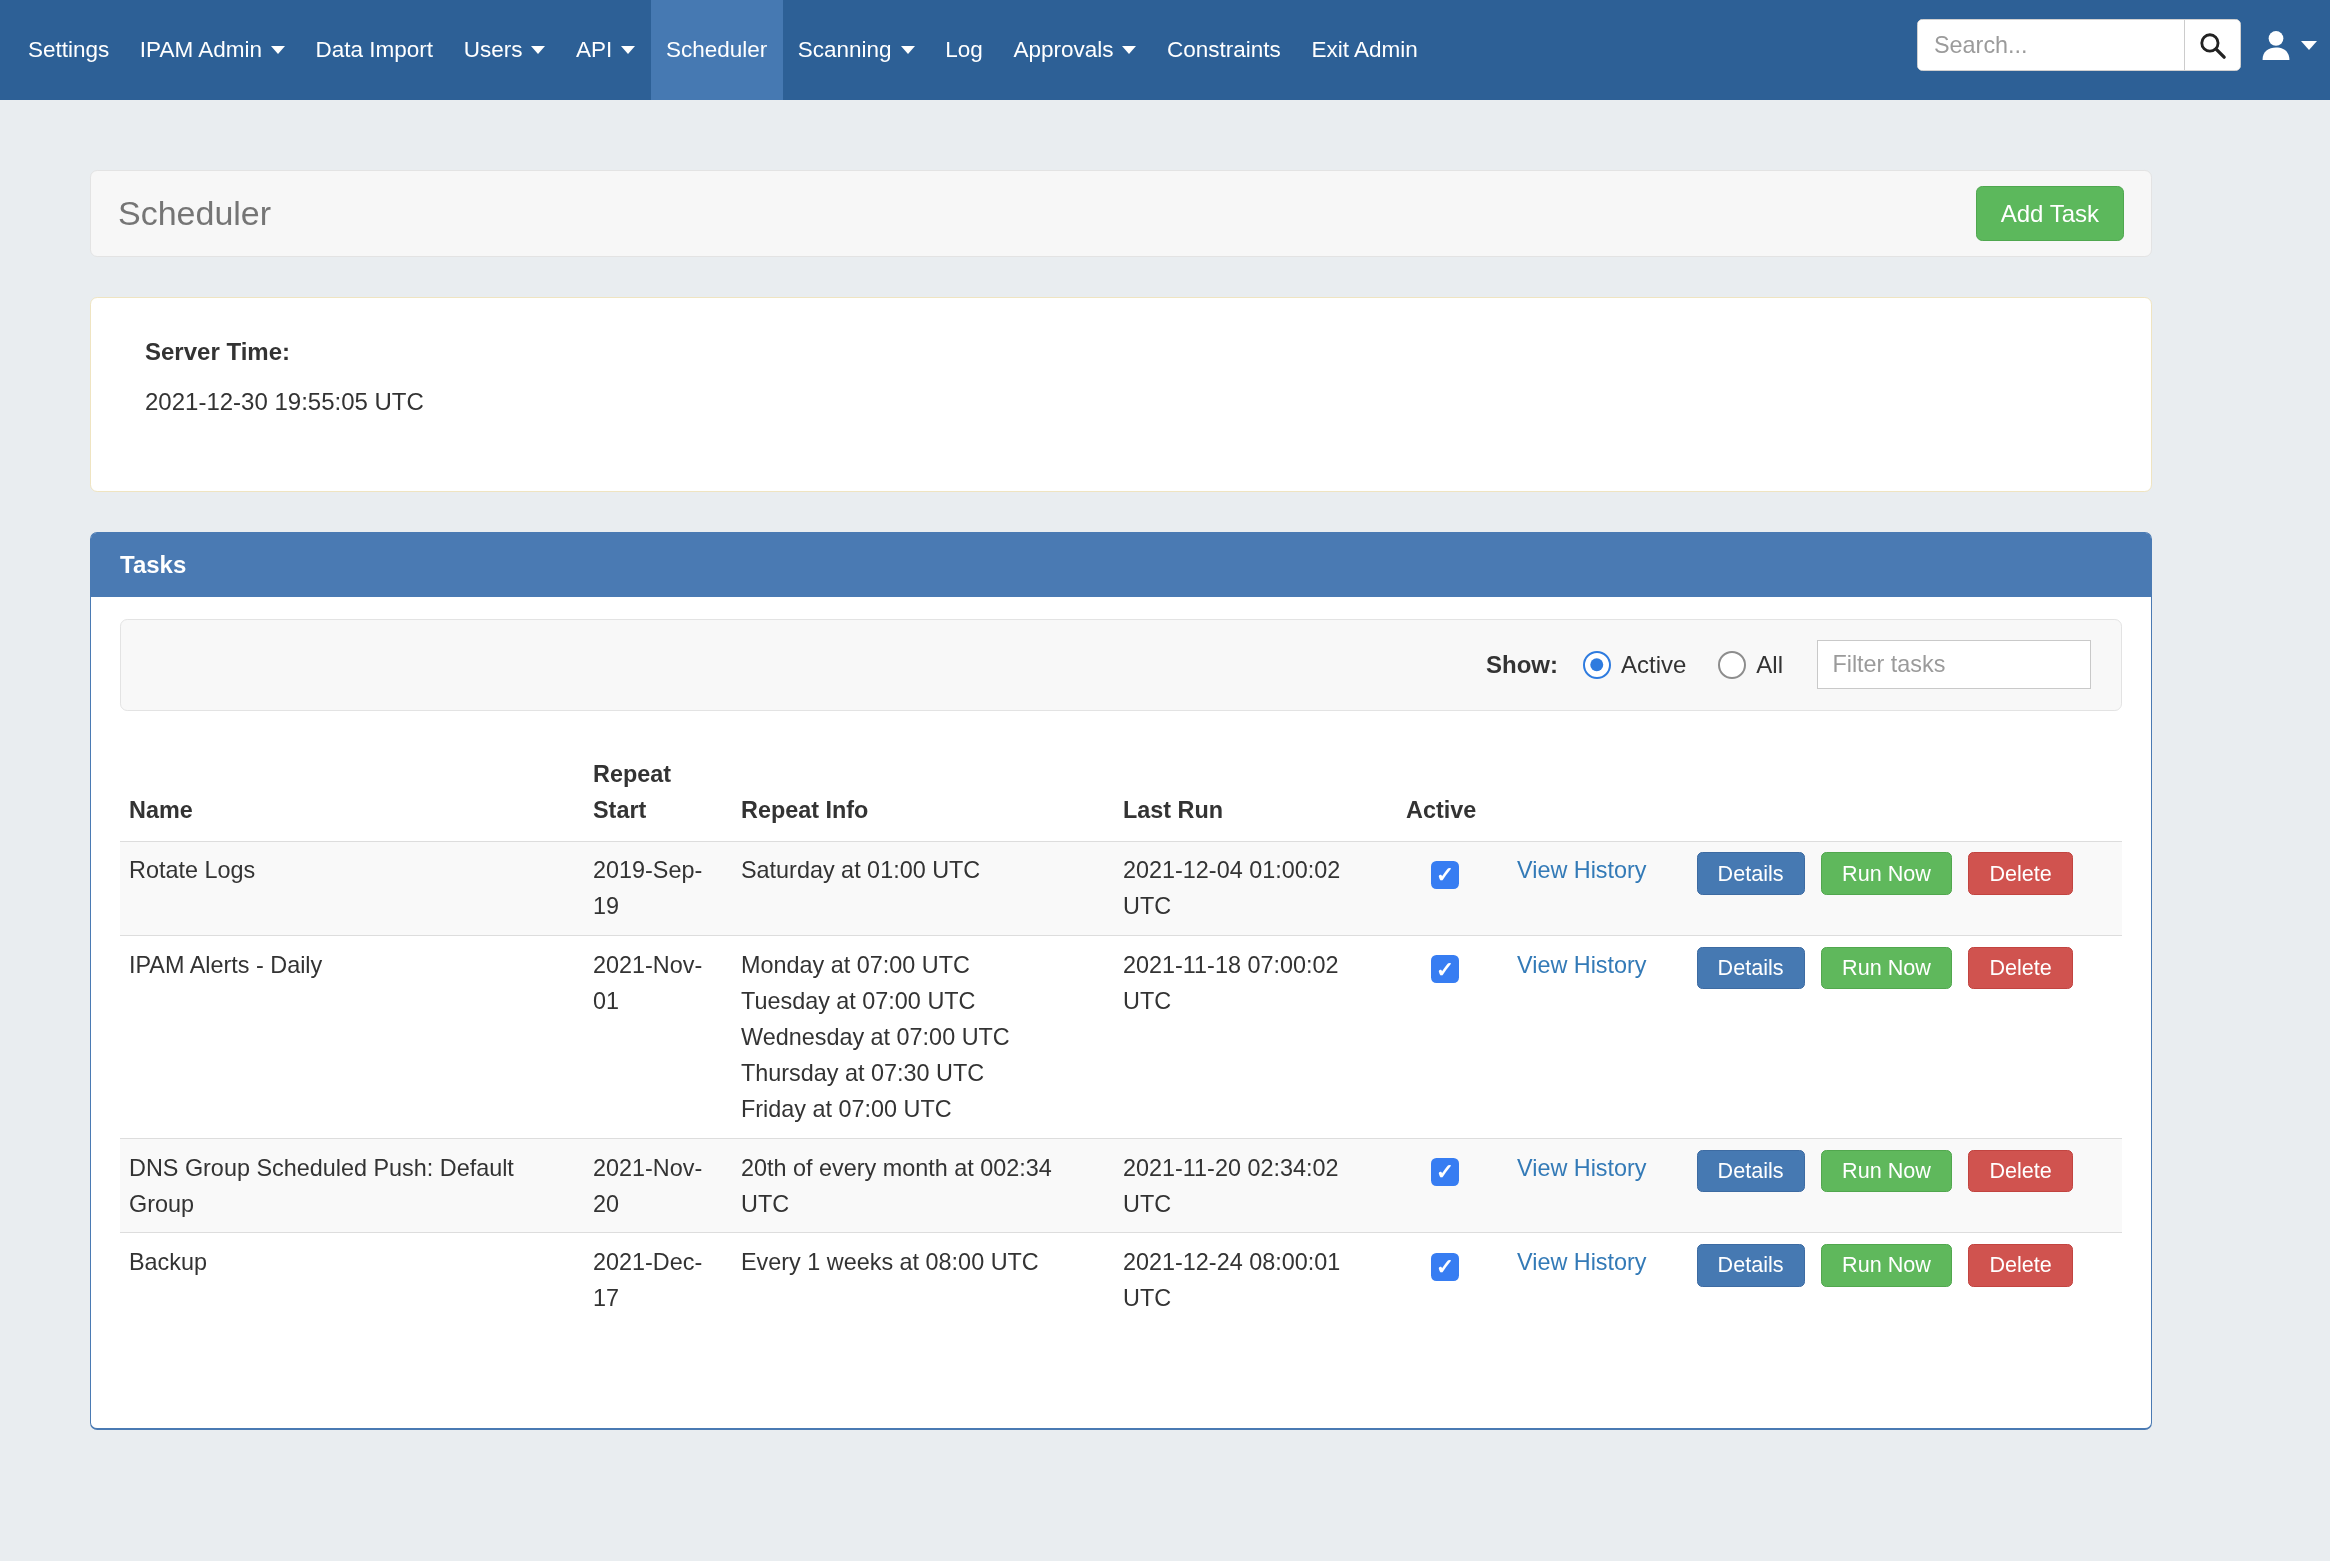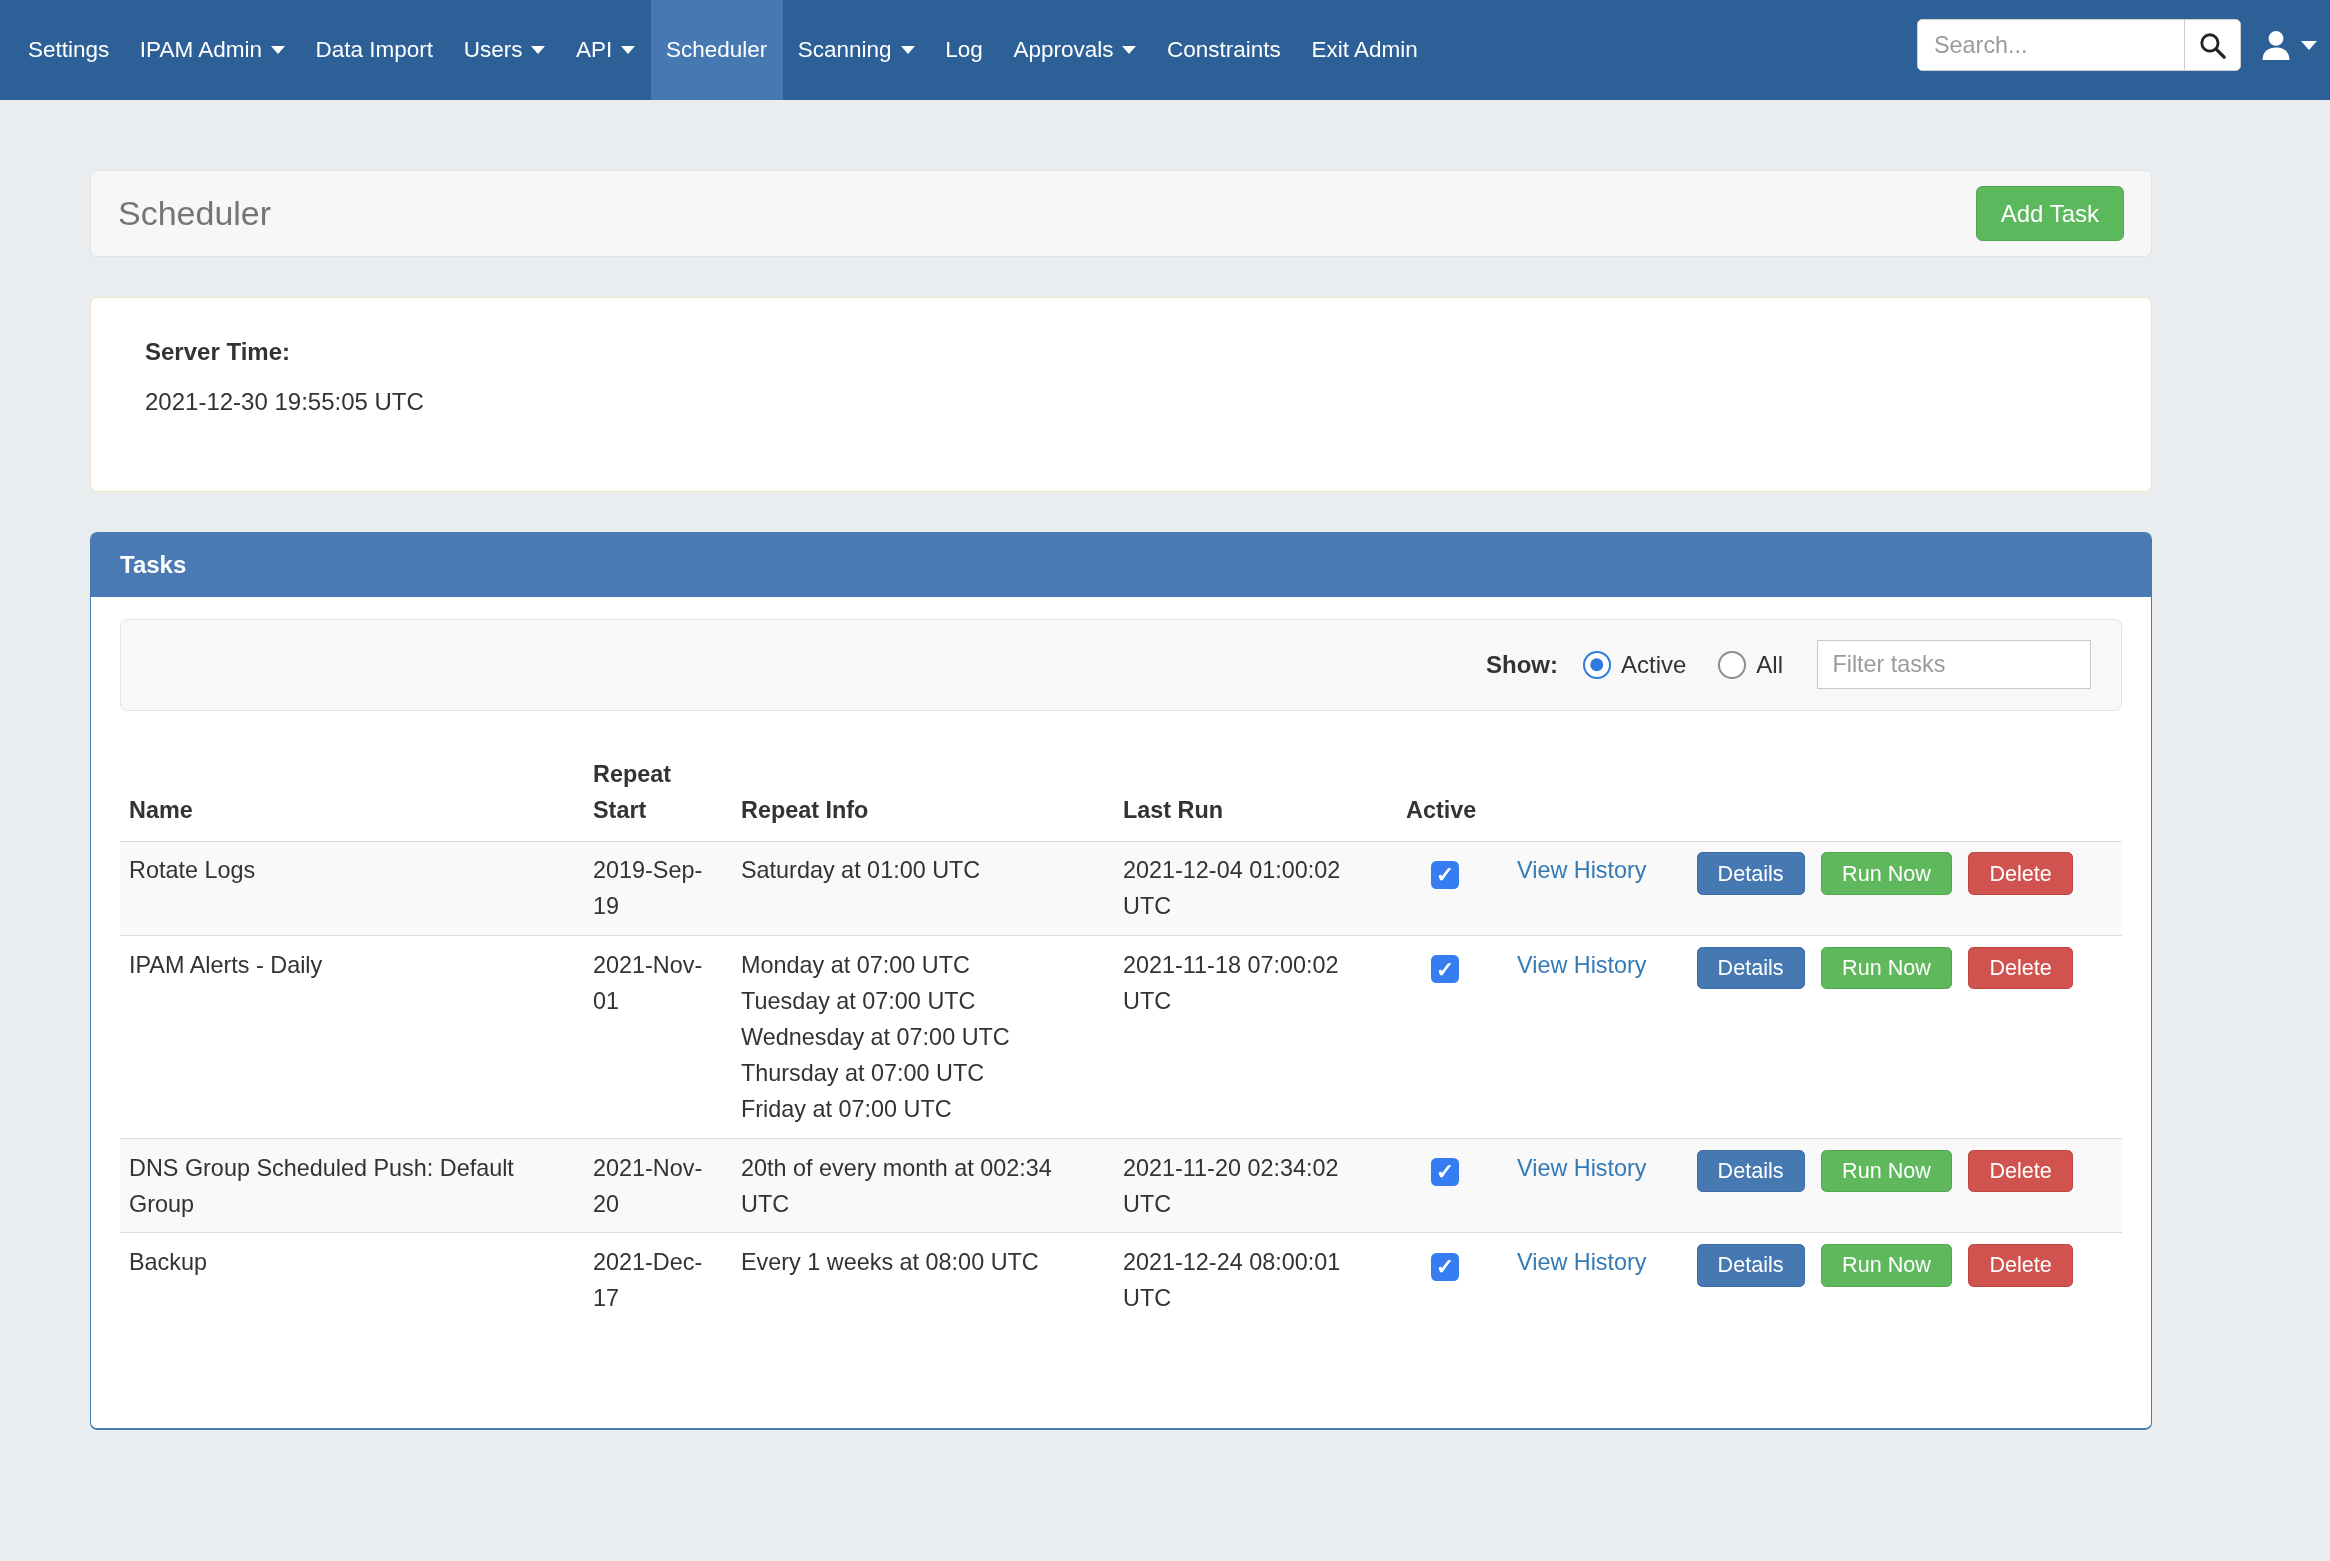--- a/index.html
+++ b/index.html
@@ -410,21 +410,21 @@
       <button class="btn btn-delete">Delete</button>
     </td>
   </tr>
             <tr class="task-row">
     <td>IPAM Alerts - Daily</td>
     <td>2021-Nov-01</td>
     <td>
                 <div>Monday at 07:00 UTC</div>
                 <div>Tuesday at 07:00 UTC</div>
                 <div>Wednesday at 07:00 UTC</div>
-                <div>Thursday at 07:00 UTC</div>
+                <div>Thursday at 07:30 UTC</div>
                 <div>Friday at 07:00 UTC</div>
               </td>
     <td>2021-11-18 07:00:02 UTC</td>
     <td class="cell-active">
       <span class="checkbox">
         <span class="check-glyph">✓</span>
       </span>
     </td>
     <td class="cell-history">
       <a href="#" class="view-history">View History</a>

